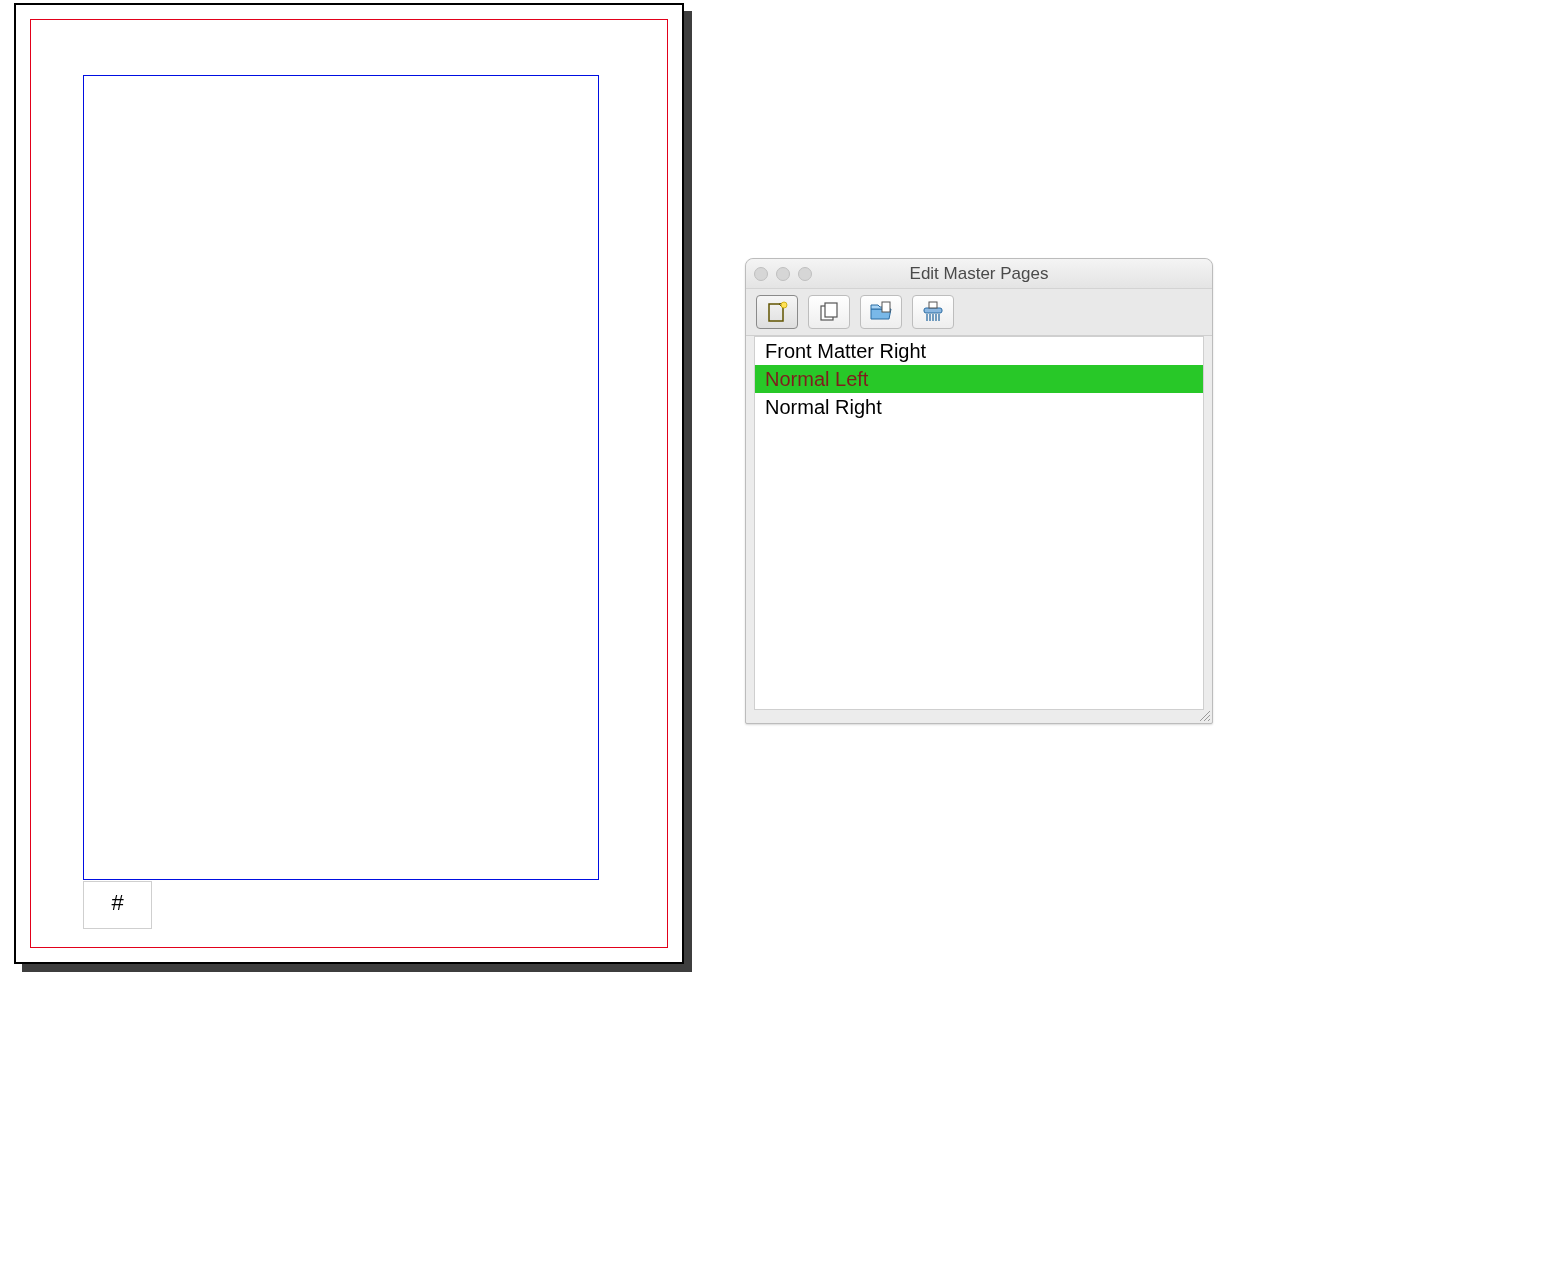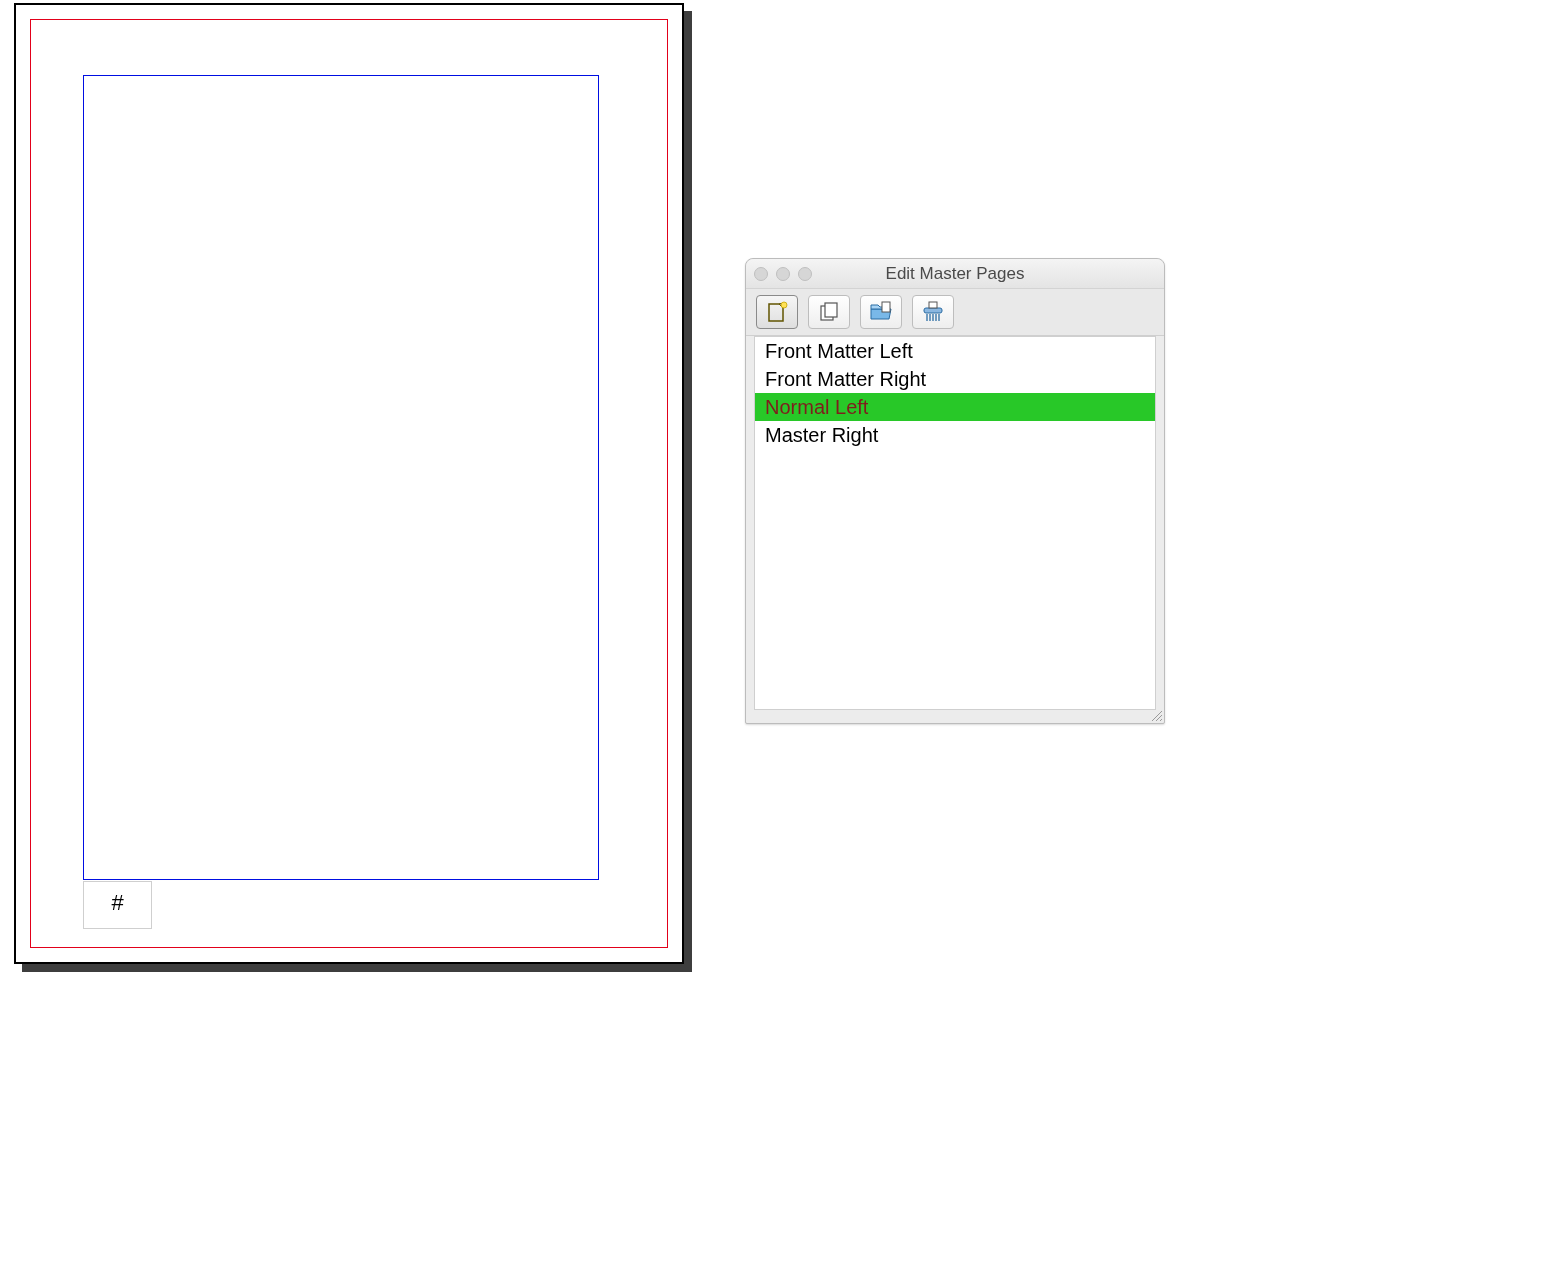--- a/index.html
+++ b/index.html
@@ -66,21 +66,21 @@
       color: #000;
       padding-top: 8px;
       background: #ffffff;
     }
 
     
     .panel {
       position: absolute;
       left: 745px;
       top: 258px;
-      width: 420px;
+      width: 468px;
       height: 466px;
       background: #ececec;
       border: 1px solid #bcbcbc;
       border-top-left-radius: 8px;
       border-top-right-radius: 8px;
       border-bottom-left-radius: 2px;
       border-bottom-right-radius: 2px;
       box-shadow: 0 1px 2px rgba(0,0,0,0.15);
     }
     .panel-titlebar {
@@ -228,24 +228,23 @@
           <line x1="9" y1="13" x2="9" y2="20" stroke="#2b6ca3" stroke-width="1.3"></line>
           <line x1="12" y1="13" x2="12" y2="20" stroke="#2b6ca3" stroke-width="1.3"></line>
           <line x1="15" y1="13" x2="15" y2="20" stroke="#2b6ca3" stroke-width="1.3"></line>
           <line x1="18" y1="13" x2="18" y2="20" stroke="#2b6ca3" stroke-width="1.3"></line>
         </svg>
       </span>
     </div>
   </div>
 
   <div class="list">
-    <div class="list-item">Front Matter Left</div>
     <div class="list-item">Front Matter Right</div>
     <div class="list-item selected">Normal Left</div>
-    <div class="list-item">Master Right</div>
+    <div class="list-item">Normal Right</div>
   </div>
 
   <div class="resize-grip">
     <svg width="14" height="14" viewBox="0 0 14 14">
       <line x1="3" y1="13" x2="13" y2="3" stroke="#9a9a9a" stroke-width="1"></line>
       <line x1="7" y1="13" x2="13" y2="7" stroke="#9a9a9a" stroke-width="1"></line>
       <line x1="11" y1="13" x2="13" y2="11" stroke="#9a9a9a" stroke-width="1"></line>
     </svg>
   </div>
 </div>

